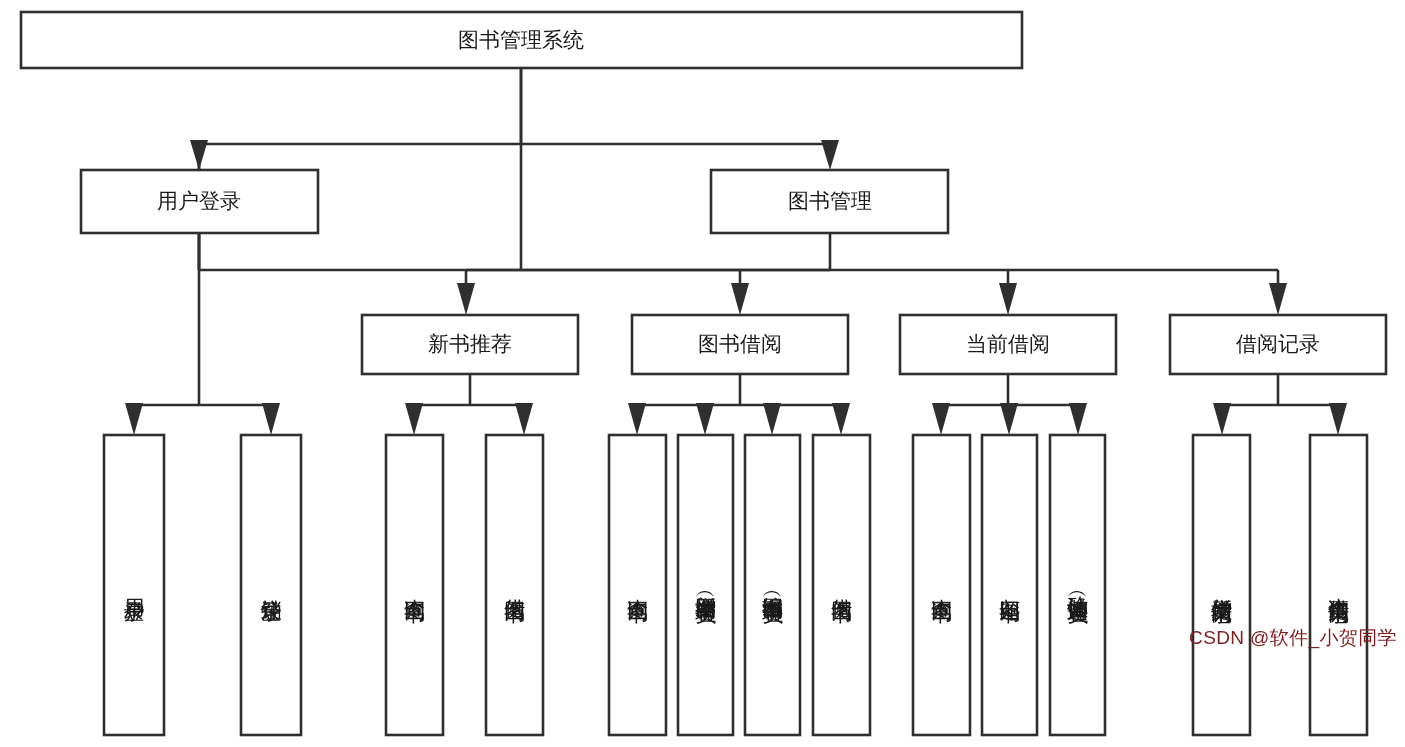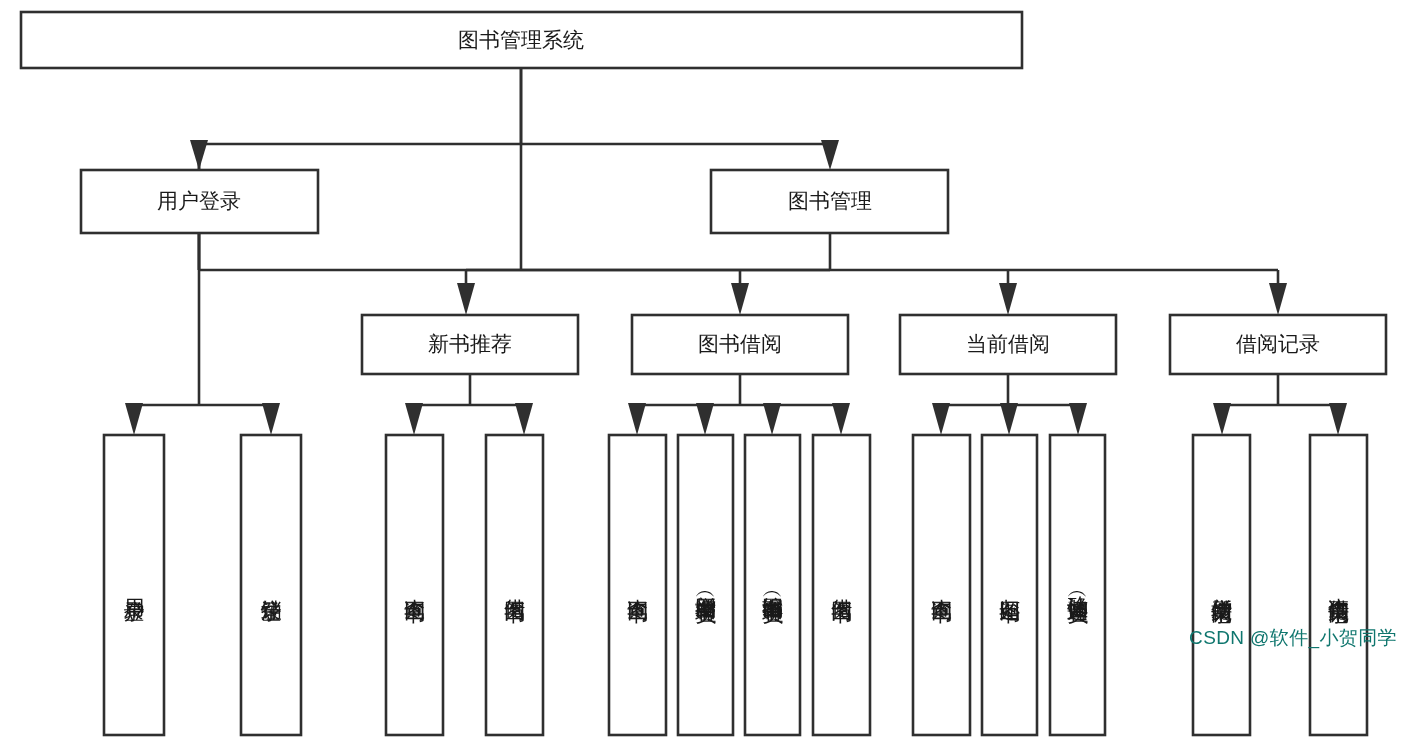--- a/index.html
+++ b/index.html
@@ -70,21 +70,21 @@
     justify-content: center;
     white-space: nowrap;
     pointer-events: none;
   }
   .watermark {
     position: absolute;
     right: 8px;
     bottom: 4px;
     font-family: "Liberation Sans", "DejaVu Sans", sans-serif;
     font-size: 19px;
-    color: #0f766e;
+    color: #7f1d1d;
     white-space: nowrap;
     letter-spacing: 0.02em;
   }
 </style>
 </head>
 <body>
 
 <div id="diagram-root">
 
   <svg class="diagram-canvas" viewBox="0 0 1405 747" xmlns="http://www.w3.org/2000/svg">

